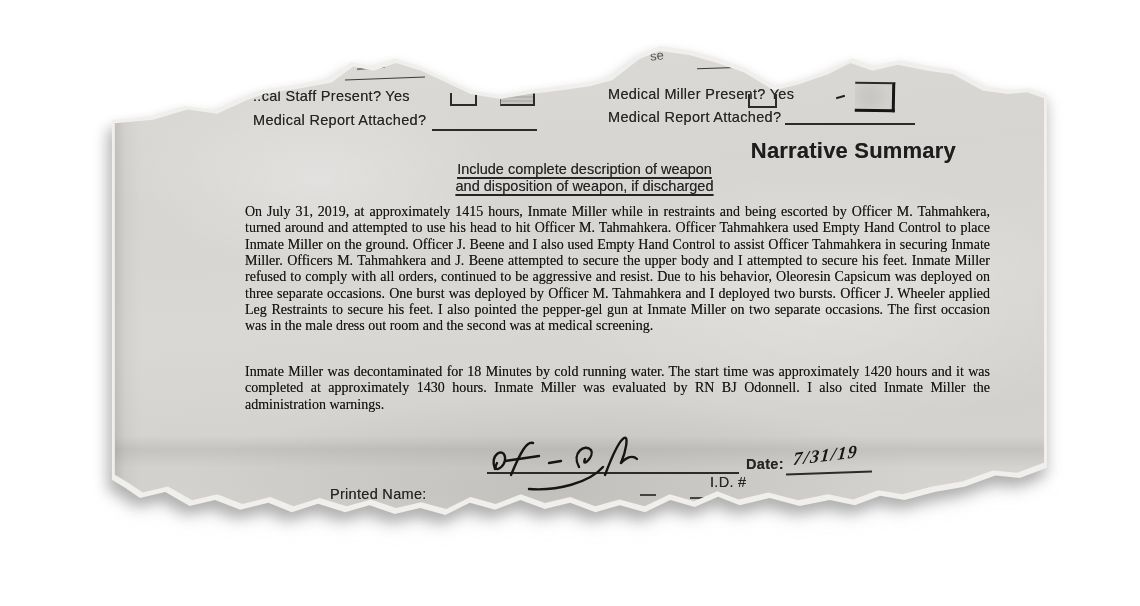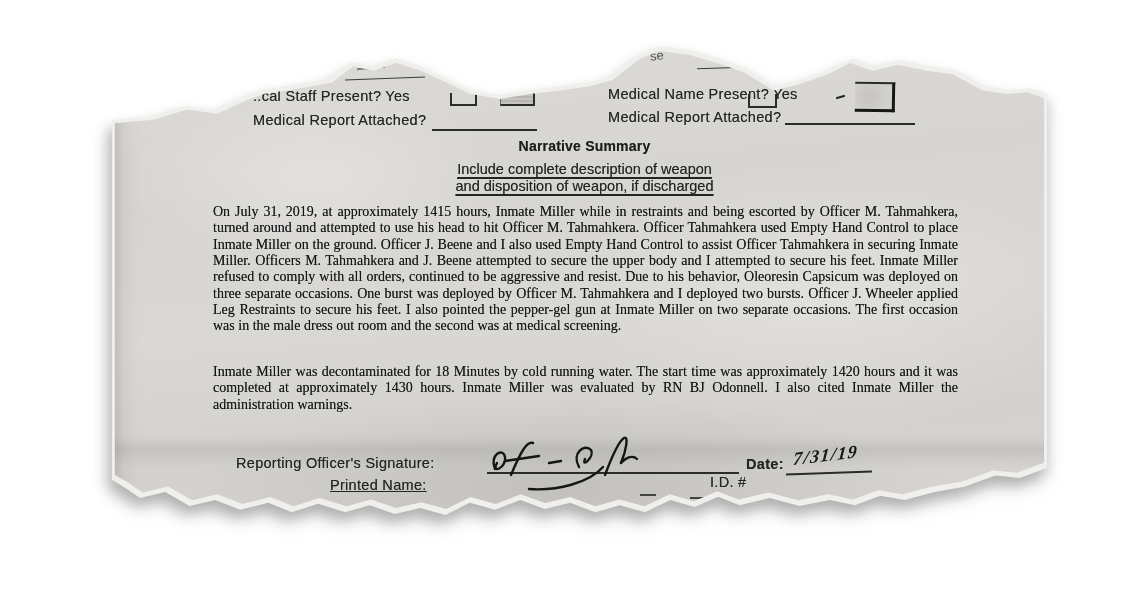--- a/index.html
+++ b/index.html
@@ -35,32 +35,32 @@
     background:
       radial-gradient(ellipse 320px 150px at 22% 28%, rgba(255,255,255,0.28), transparent 60%),
       radial-gradient(ellipse 420px 220px at 76% 55%, rgba(255,255,255,0.22), transparent 62%),
       radial-gradient(ellipse 520px 130px at 48% 96%, rgba(128,126,122,0.22), transparent 72%),
       linear-gradient(to bottom, transparent 84%, rgba(118,116,112,0.16) 87%, transparent 91%),
       linear-gradient(90deg, rgba(105,105,105,0.25) 0px, rgba(105,105,105,0.06) 12px, transparent 28px),
       linear-gradient(175deg, #dcdad7 0%, #d7d5d2 30%, #dad8d4 55%, #d3d1cd 80%, #d7d5d1 100%);
   }
   .lab{position:absolute;color:#252525;font-size:14.5px;letter-spacing:.3px;white-space:nowrap;
        text-shadow:0 0 .5px rgba(20,20,20,.55);}
-  .serif{font-family:"Liberation Serif",serif;}
+  .serif{font-family:"Liberation Serif",serif;margin-left:32px;}
   .rule{position:absolute;border-top:2px solid #2b2b2b;}
   .rule-thin{position:absolute;border-top:1.6px solid #3a3a3a;}
   .bracket{position:absolute;border-left:2px solid #2b2b2b;border-right:2px solid #2b2b2b;border-bottom:2px solid #2b2b2b;}
   .smudge{position:absolute;background:repeating-linear-gradient(0deg,#c6c4c1 0 2px,#b7b5b2 2px 4px);
           border-bottom:2px solid #2b2b2b;border-left:1.5px solid #6a6a6a;border-right:2px solid #2b2b2b;}
   .rbox{position:absolute;background:radial-gradient(circle at 40% 50%, #c9c7c4 20%, #d2d0cd 70%);
         border-right:3px solid #161616;border-bottom:3px solid #161616;border-top:2px solid #2b2b2b;
         transform:rotate(1deg);}
   .frag{position:absolute;color:#3a3a3a;font-size:13px;transform:rotate(-6deg);opacity:.85;}
-  .title{position:absolute;left:100px;width:743px;text-align:center;font-weight:bold;
-         font-size:14px;color:#1d1d1d;letter-spacing:.2px;text-shadow:0 0 .5px rgba(20,20,20,.5);}
+  .title{position:absolute;left:100px;width:743px;text-align:right;font-weight:bold;
+         font-size:22px;color:#1d1d1d;letter-spacing:.2px;text-shadow:0 0 .5px rgba(20,20,20,.5);}
   .subtitle{position:absolute;left:100px;width:743px;text-align:center;font-size:14.5px;color:#242424;
             text-shadow:0 0 .4px rgba(20,20,20,.5);}
   .subtitle span{text-decoration:underline;text-decoration-thickness:1.5px;text-underline-offset:2.5px;}
   .para{position:absolute;left:100px;width:745px;font-size:14px;line-height:16.35px;
         color:#161616;text-align:justify;text-shadow:0 0 .45px rgba(15,15,15,.6);}
   .hand-date{position:absolute;font-family:"Liberation Serif",serif;font-style:italic;font-weight:600;
              font-size:18px;color:#151515;transform:rotate(-7deg) skewX(-12deg);letter-spacing:1.5px;}
   .dash{position:absolute;border-top:2.5px solid #222;}
   .sig-svg{position:absolute;overflow:visible;}
 </style>
@@ -76,56 +76,55 @@
       <div class="dash" style="left:244px;top:16px;width:28px;opacity:.5;transform:rotate(-5deg);"></div>
       <div class="frag" style="left:537px;top:-3px;">se</div>
       <div class="rule-thin" style="left:584px;top:16px;width:78px;transform:rotate(-2deg);"></div>
 
       <div class="lab" style="left:140px;top:37px;">..cal Staff Present? Yes</div>
       <div class="bracket" style="left:337px;top:42px;width:23px;height:11px;"></div>
       <div class="smudge" style="left:387px;top:38px;width:32px;height:15px;"></div>
       <div class="lab" style="left:140px;top:61px;">Medical Report Attached?</div>
       <div class="rule" style="left:319px;top:78px;width:105px;"></div>
 
-      <div class="lab" style="left:495px;top:35px;">Medical Name Present? Yes</div>
+      <div class="lab" style="left:495px;top:35px;">Medical Miller Present? Yes</div>
       <div class="bracket" style="left:635px;top:43px;width:25px;height:12px;"></div>
       <div class="dash" style="left:723px;top:45px;width:9px;transform:rotate(-15deg);"></div>
       <div class="rbox" style="left:742px;top:31px;width:37px;height:25px;"></div>
       <div class="lab" style="left:495px;top:58px;">Medical Report Attached?</div>
       <div class="rule" style="left:672px;top:72px;width:130px;"></div>
 
       <div class="title" style="top:87px;">Narrative Summary</div>
       <div class="subtitle" style="top:127px;">
         <span>and disposition of weapon, if discharged</span>
       </div>
       <div class="subtitle" style="top:110px;">
         <span>Include complete description of weapon</span>
       </div>
 
       <div class="para serif" style="top:153px;">On July 31, 2019, at approximately 1415 hours, Inmate Miller while in restraints and being escorted by Officer M. Tahmahkera, turned around and attempted to use his head to hit Officer M. Tahmahkera.  Officer Tahmahkera used Empty Hand Control to place Inmate Miller on the ground.  Officer J. Beene and I also used Empty Hand Control to assist Officer Tahmahkera in securing Inmate Miller.  Officers M.  Tahmahkera and J. Beene attempted to secure the upper body and I attempted to secure his feet. Inmate Miller refused to comply with all orders, continued to be aggressive and resist.  Due to his behavior, Oleoresin Capsicum was deployed on three separate occasions. One burst was deployed by Officer M. Tahmahkera and I deployed two bursts.  Officer J. Wheeler applied Leg Restraints to secure his feet.  I also pointed the pepper-gel gun at Inmate Miller on two separate occasions.  The first occasion was in the male dress out room and the second was at medical screening.</div>
       <div class="para serif" style="top:313px;">Inmate Miller was decontaminated for 18 Minutes by cold running water.  The start time was approximately 1420 hours and it was completed at approximately 1430 hours.  Inmate Miller was evaluated by RN BJ Odonnell.  I also cited Inmate Miller the administration warnings.</div>
 
-      <div class="lab" style="left:123px;top:404px;">Reporting Officer's Signature:</div>
       <div class="rule" style="left:374px;top:421px;width:252px;"></div>
       <svg class="sig-svg" style="left:368px;top:382px;" width="210" height="70" viewBox="0 0 210 70">
         <g fill="none" stroke="#151515" stroke-width="2.4" stroke-linecap="round">
           <path d="M14,36 C8,22 22,14 24,24 C26,34 10,42 16,30"></path>
           <path d="M30,42 C40,18 46,8 52,10"></path>
           <path d="M24,28 L58,23"></path>
           <path d="M68,30 L80,28"></path>
           <path d="M98,34 C90,20 104,10 110,17 C114,23 100,36 104,26"></path>
           <path d="M124,42 C130,26 138,8 143,5 C148,2 145,18 140,30"></path>
           <path d="M140,30 C146,24 152,22 156,26"></path>
           <path d="M122,34 C108,50 76,58 48,56"></path>
         </g>
       </svg>
       <div class="lab" style="left:633px;top:405px;font-weight:bold;">Date:</div>
       <div class="hand-date" style="left:680px;top:394px;">7/31/19</div>
       <div class="rule" style="left:673px;top:421px;width:86px;transform:rotate(-2deg);"></div>
 
-      <div class="lab" style="left:217px;top:426px;text-decoration:underline;">Printed Name:</div>
+      <div class="lab" style="left:217px;top:435px;">Printed Name:</div>
       <div class="lab" style="left:597px;top:423px;">I.D. #</div>
 
       <div class="dash" style="left:527px;top:443px;width:16px;opacity:.8;"></div>
       <div class="dash" style="left:577px;top:446px;width:40px;opacity:.8;"></div>
     </div>
   </div>
 </div>
 
 </body></html>

